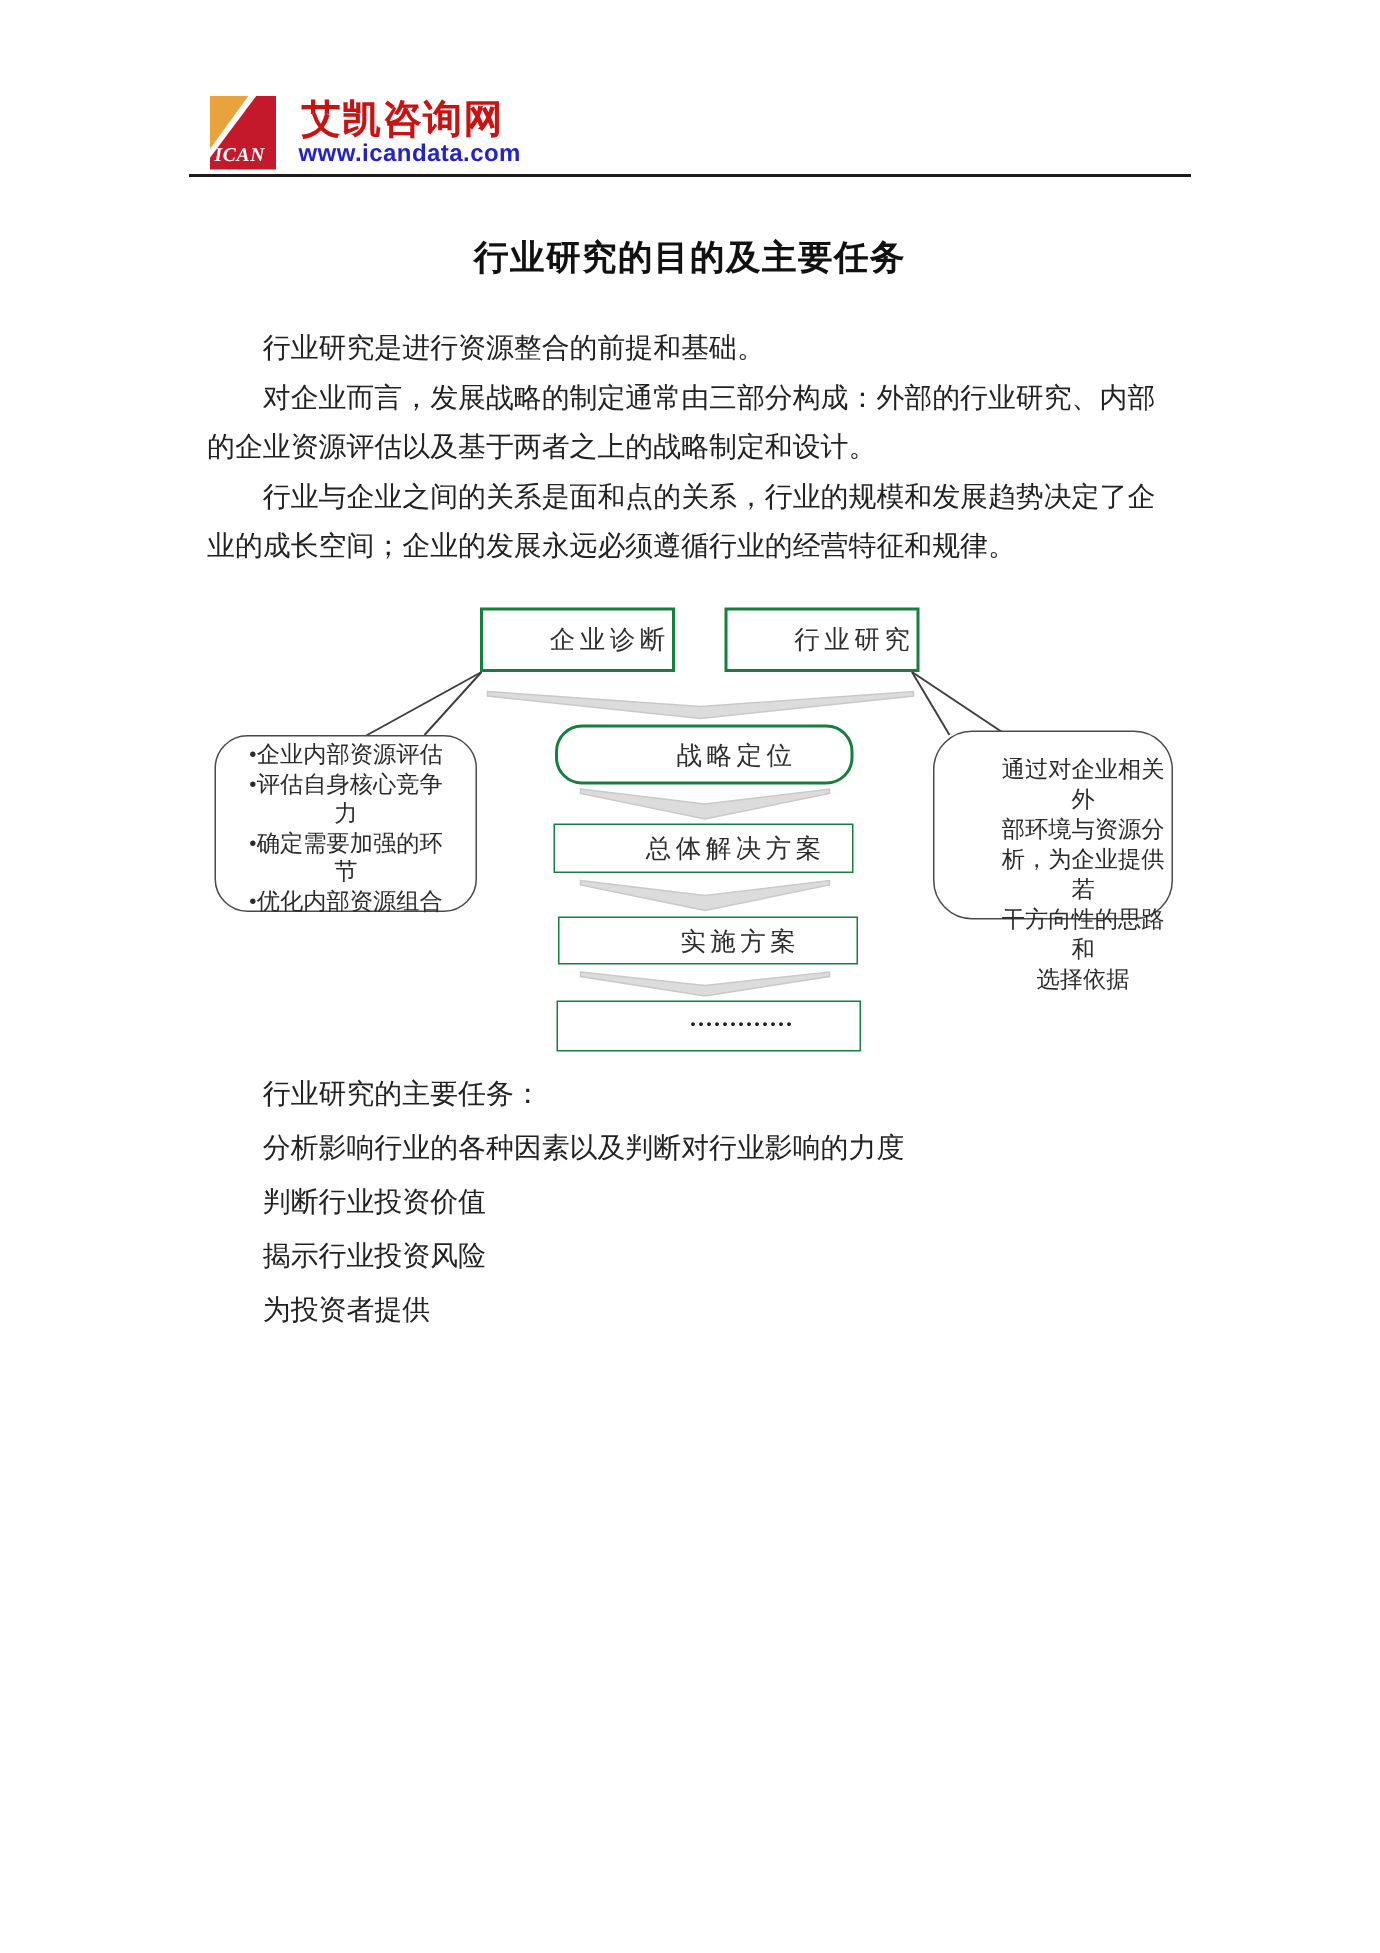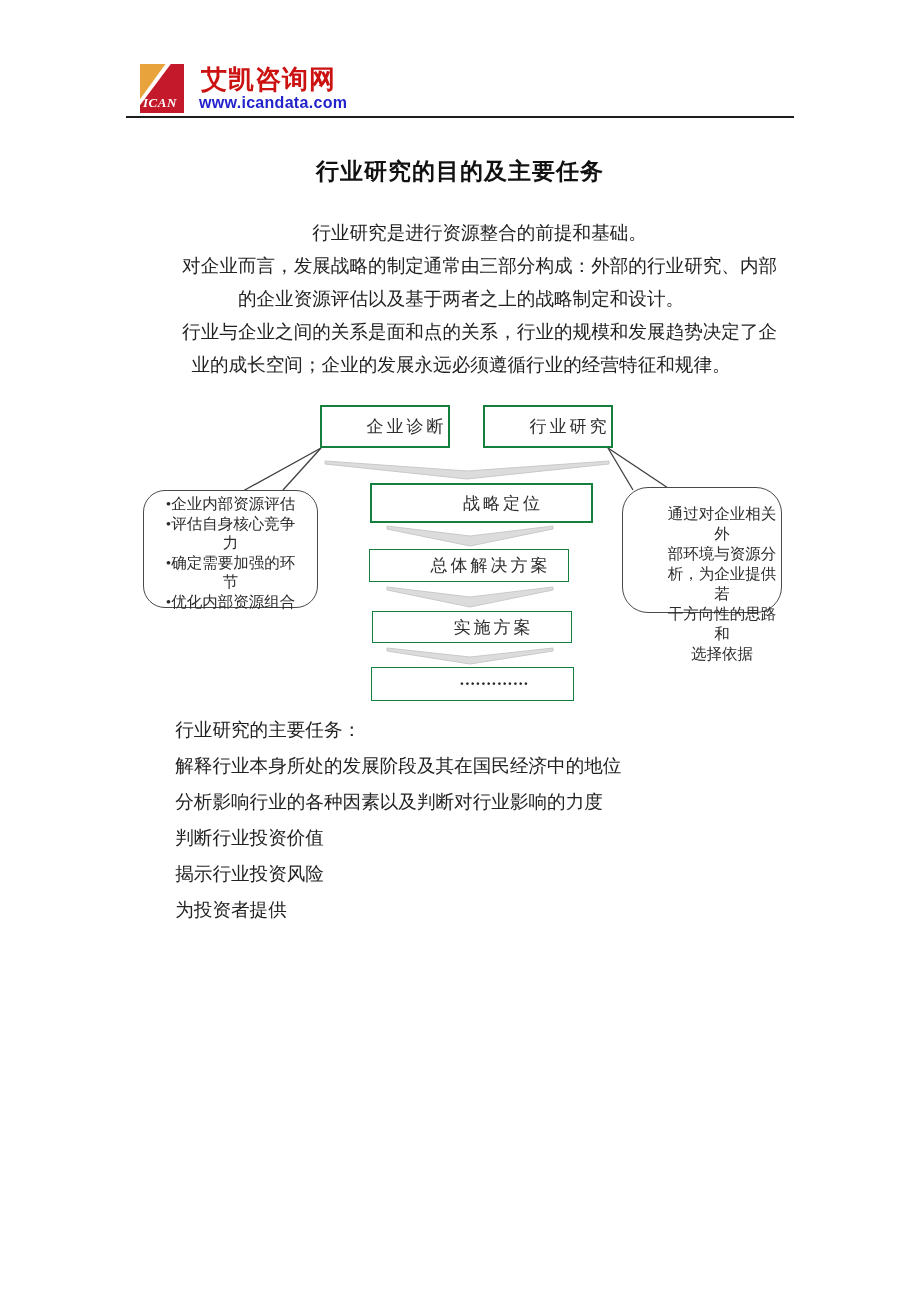--- a/index.html
+++ b/index.html
@@ -17,32 +17,32 @@
   .logo-ican { position:absolute; left:3px; bottom:2px; color:#fff; font:italic bold 13px "Liberation Serif",serif; letter-spacing:.5px; }
   .brand-name { position:absolute; left:201px; top:64px; font-family:"Liberation Sans","DejaVu Sans",sans-serif;
     font-weight:bold; font-size:26px; line-height:30px; color:#cc1111; letter-spacing:1px; }
   .brand-url { position:absolute; left:199px; top:94px; font-family:"Liberation Sans","DejaVu Sans",sans-serif;
     font-weight:bold; font-size:16px; line-height:18px; color:#2323cc; letter-spacing:.3px; }
   .header-rule { position:absolute; left:126px; top:116px; width:668px; height:2px; background:#1c1c1c; }
 
   
   .doc-title { position:absolute; left:0; top:156px; width:920px; text-align:center;
     font-size:23px; font-weight:bold; letter-spacing:1px; color:#111; }
-  .intro { position:absolute; left:138px; top:216px; width:646px; font-size:18.6px; line-height:33px; color:#222;text-align:center; }
+  .intro { position:absolute; left:138px; top:216px; width:646px; font-size:18.6px; line-height:33px; color:#222; }
   .intro p { text-indent:2em; }
 
   
   .diagram { position:absolute; left:130px; top:400px; width:670px; height:312px; }
   .diagram svg { position:absolute; left:0; top:0; }
   .dbox { position:absolute; display:flex; align-items:center; justify-content:center;
     border:2px solid #15803d; background:#fff; font-size:17px; color:#2e2e2e; letter-spacing:3px;padding-left:43px; }
   .dbox.thin { border-width:1.5px;text-align:center; }
   .box-enterprise { left:190px; top:5px;  width:130px; height:43px; }
   .box-industry  { left:353px; top:5px;  width:130px; height:43px; }
-  .box-strategy  { left:240px; top:83px; width:223px; height:40px; }
+  .box-strategy  { left:240px; top:83px; width:199px; height:40px;border-radius:18px; }
   .box-solution  { left:239px; top:149px; width:200px; height:33px; }
   .box-implement { left:242px; top:211px; width:200px; height:32px; }
   .box-dots      { left:241px; top:267px; width:203px; height:34px; font-size:16px; font-weight:bold;
                    letter-spacing:0px; color:#222; }
   .bubble { position:absolute; background:#fff; border:1.5px solid #4a4a4a; color:#2b2b2b;
     font-size:15.5px; text-align:center; }
   .bubble-left { left:13px; top:90px; width:175px; height:118px; border-radius:22px;
     line-height:19.6px; padding-top:3px; }
   .bubble-right { left:492px; top:87px; width:160px; height:126px; border-radius:26px;
     line-height:20px; padding-top:16px;padding-left:40px; }
@@ -108,20 +108,19 @@
       <div>通过对企业相关外</div>
       <div>部环境与资源分</div>
       <div>析，为企业提供若</div>
       <div>干方向性的思路和</div>
       <div>选择依据</div>
     </div>
   </div>
 
   <div class="tasks">
     <p>行业研究的主要任务：</p>
-    <p>解释行业本身所处的发展阶段及其在国民经济中的地位</p>
     <p>分析影响行业的各种因素以及判断对行业影响的力度</p>
     <p>判断行业投资价值</p>
     <p>揭示行业投资风险</p>
     <p>为投资者提供</p>
   </div>
 
 </div>
 
 </body></html>

